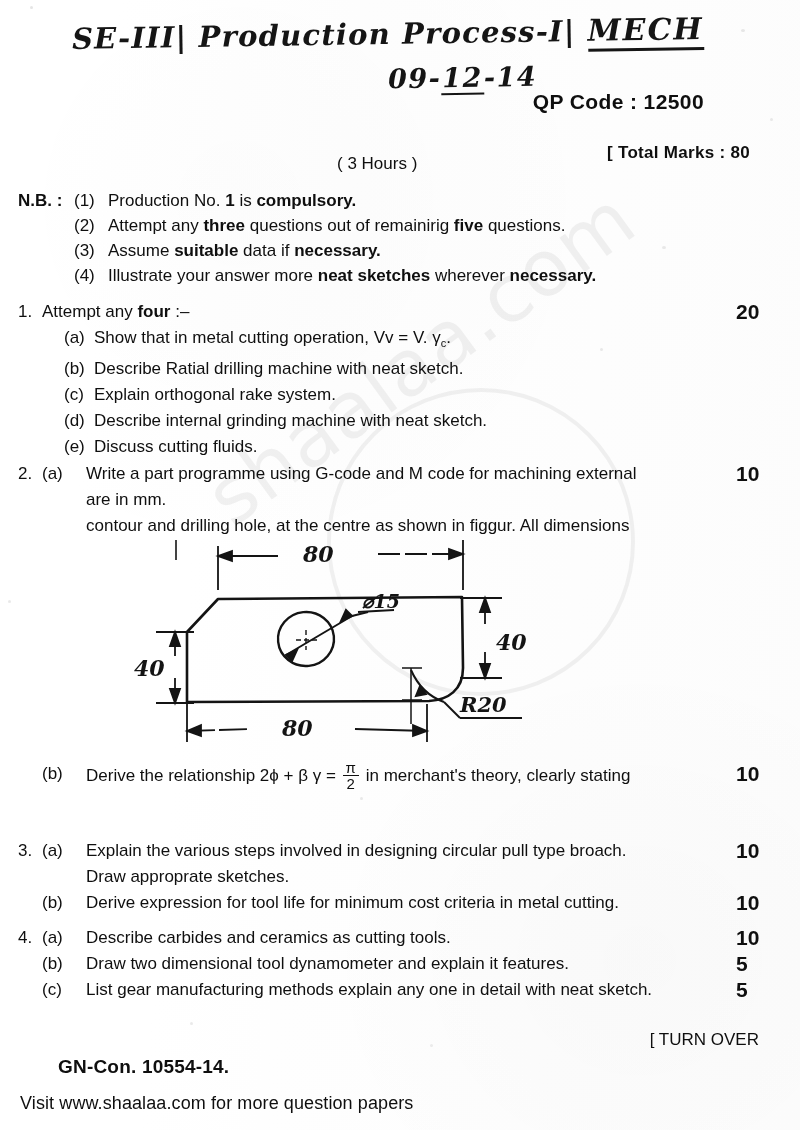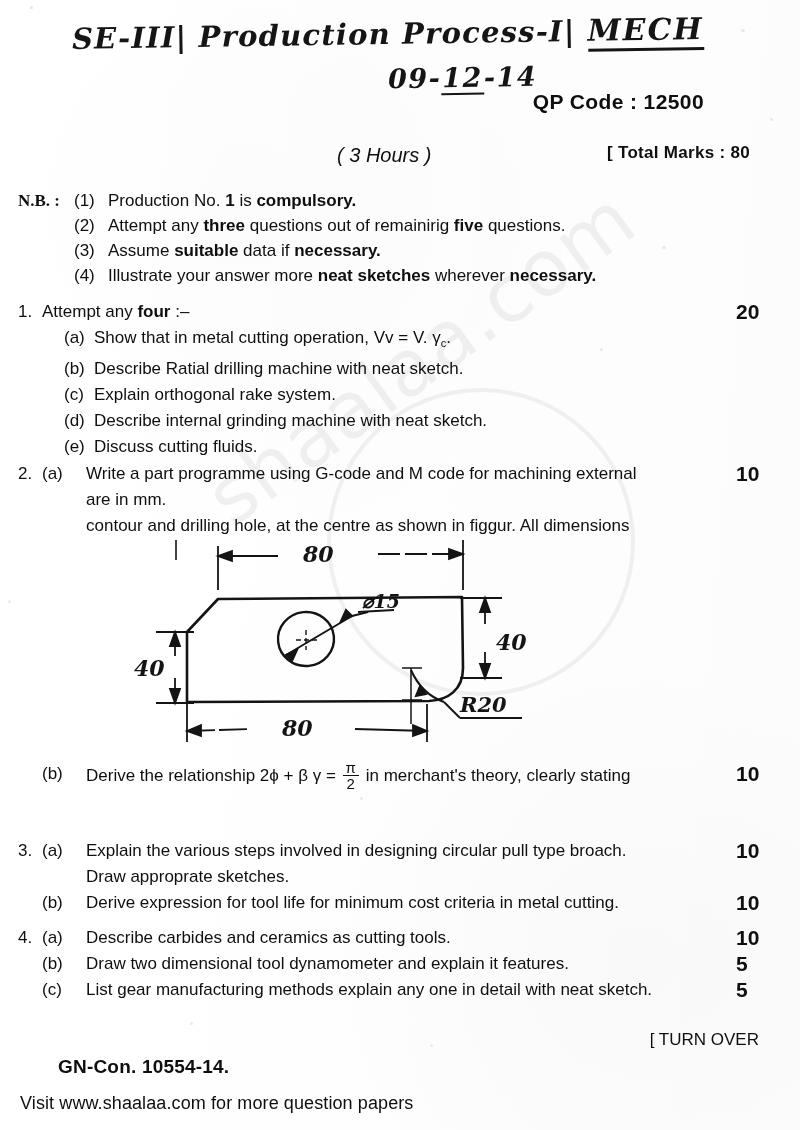--- a/index.html
+++ b/index.html
@@ -108,36 +108,35 @@
   }
   #qp-code {
     right: 96px;
     top: 90px;
     font-size: 21px;
     font-weight: 700;
     letter-spacing: 0.4px;
   }
   #hours {
     left: 337px;
-    top: 144px;
-    font-size: 20px;
+    top: 154px;
+    font-size: 17px;
     font-weight: 500;
-    font-style: italic;
   }
   #total-marks {
     right: 50px;
     top: 143px;
     font-size: 17px;
     font-weight: 700;
     letter-spacing: 0.3px;
     margin-left: 24px;
   }
   .nb-block { position: absolute; left: 18px; top: 188px; width: 760px; }
   .nb-row { display: flex; font-size: 17px; line-height: 25px; }
-  .nb-label { width: 56px; flex: none; font-weight: 700; font-family: Liberation Serif, serif; }
+  .nb-label { width: 56px; flex: none; font-weight: 700; }
   .nb-num { width: 34px; flex: none; }
   .nb-txt { flex: 1; }
   b, .bold { font-weight: 700; }
 
   .q { position: absolute; width: 770px; }
   .q-row { display: flex; font-size: 17px; line-height: 26px; }
   .q-num { width: 42px; flex: none; padding-left: 18px; box-sizing: border-box; }
   .q-sub { width: 44px; flex: none; }
   .q-body { flex: 1; padding-right: 8px; }
   .q-marks { width: 34px; flex: none; text-align: left; font-weight: 700; font-size: 21px; }

